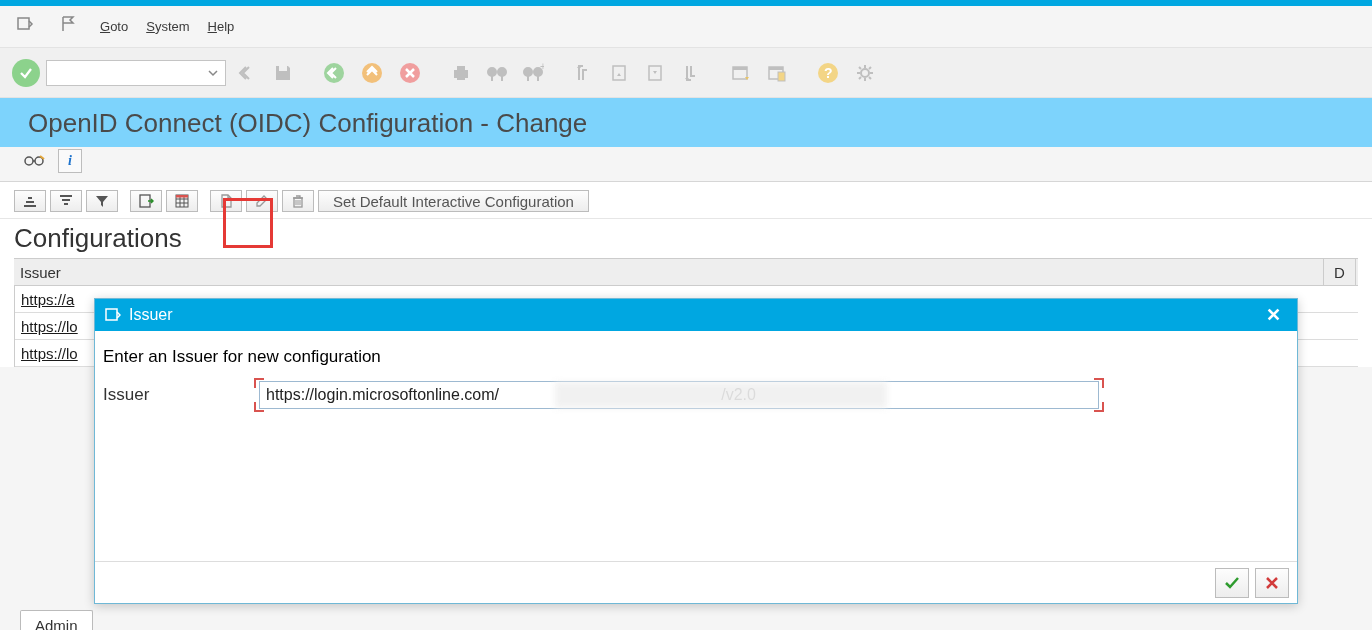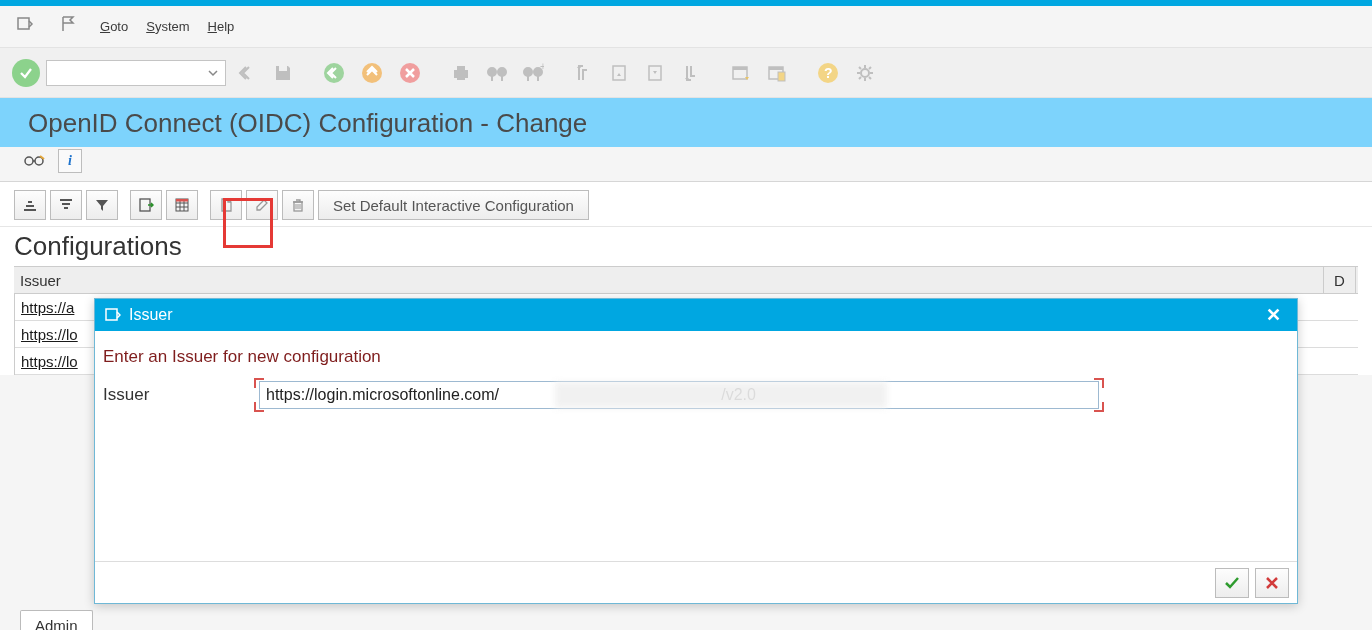--- a/index.html
+++ b/index.html
@@ -98,21 +98,21 @@
   }
   .toolbar2 {
     display: flex;
     align-items: center;
     gap: 4px;
     padding: 8px 14px 6px 14px;
     background: #fff;
     border-bottom: 1px solid #e6e6e6;
   }
   .tb2btn {
-    width: 32px; height: 30px;
+    width: 32px; height: 22px;
     border: 1px solid #bcbcbc;
     background: linear-gradient(#fdfdfd,#ededed);
     display: flex; align-items: center; justify-content: center;
     color: #555;
     font-size: 15px;
   }
   .tb2btn svg { width: 16px; height: 16px; }
   .tb2btn.wide {
     width: auto;
     padding: 0 14px;
@@ -221,21 +221,21 @@
     cursor: pointer;
     padding: 2px 6px;
   }
   .modal-body {
     flex: 1;
     padding: 16px 8px 8px 8px;
     position: relative;
   }
   .prompt-text {
     font-size: 17px;
-    color: #7f1d1d;
+    color: #000000;
     margin-bottom: 14px;
   }
   .field-row {
     display: flex;
     align-items: center;
     gap: 6px;
   }
   .field-label {
     width: 150px;
     font-size: 17px;

